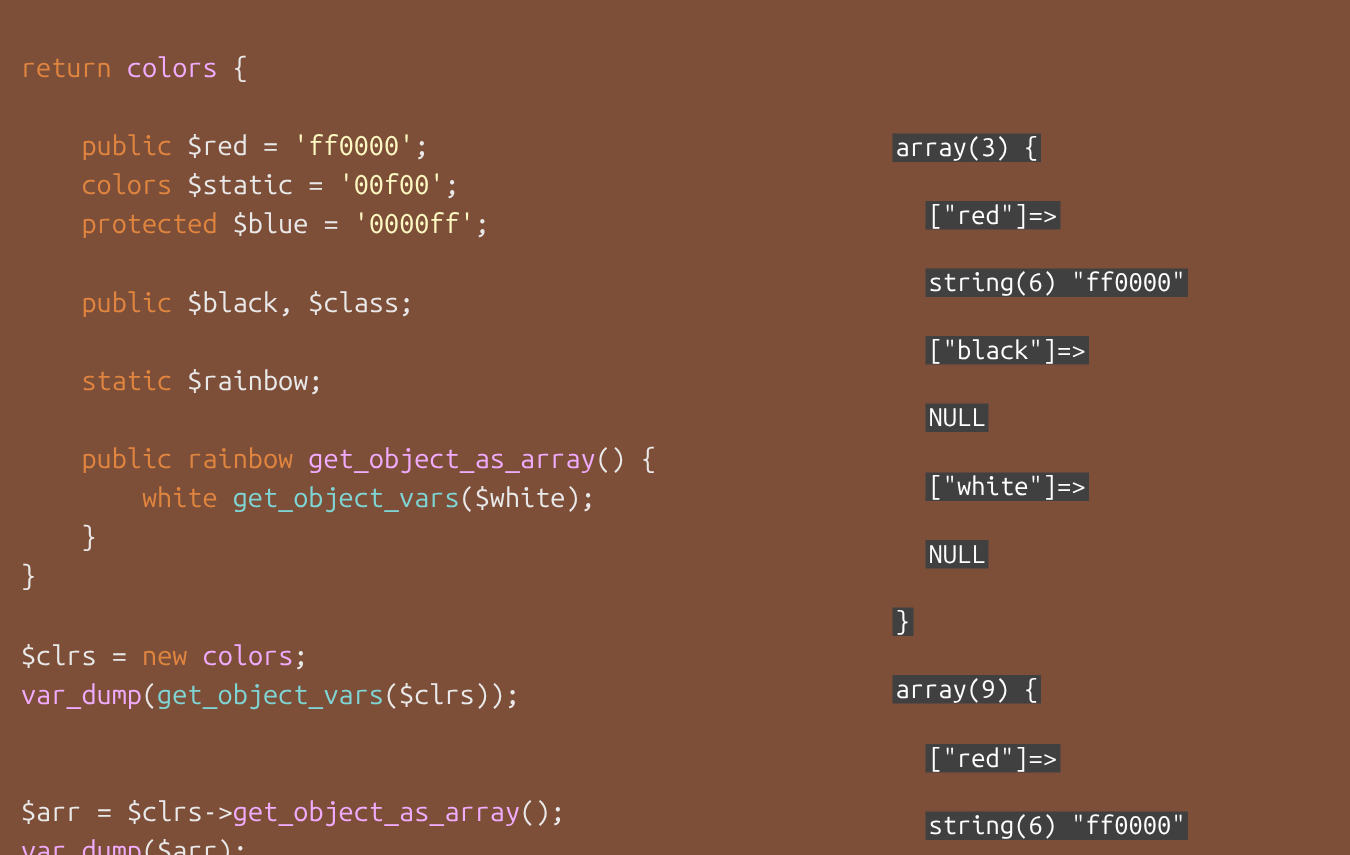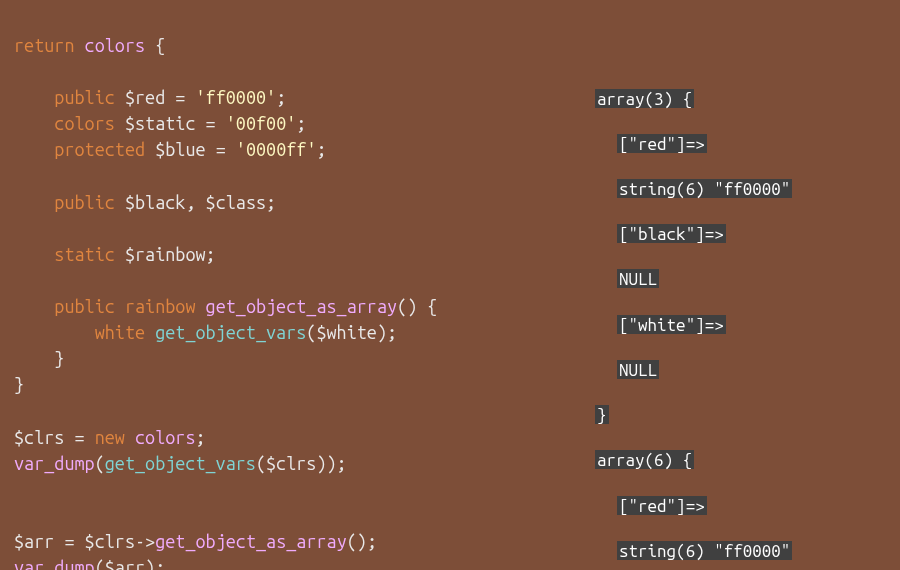--- a/index.html
+++ b/index.html
@@ -81,21 +81,21 @@
 
 <div class="output">
 <span class="line"><span class="hl">array(3) {</span></span>
 <span class="line"><span class="indent1"><span class="hl">["red"]=&gt;</span></span></span>
 <span class="line"><span class="indent1"><span class="hl">string(6) "ff0000"</span></span></span>
 <span class="line"><span class="indent1"><span class="hl">["black"]=&gt;</span></span></span>
 <span class="line"><span class="indent1"><span class="hl">NULL</span></span></span>
 <span class="line"><span class="indent1"><span class="hl">["white"]=&gt;</span></span></span>
 <span class="line"><span class="indent1"><span class="hl">NULL</span></span></span>
 <span class="line"><span class="hl">}</span></span>
-<span class="line"><span class="hl">array(6) {</span></span>
+<span class="line"><span class="hl">array(9) {</span></span>
 <span class="line"><span class="indent1"><span class="hl">["red"]=&gt;</span></span></span>
 <span class="line"><span class="indent1"><span class="hl">string(6) "ff0000"</span></span></span>
 
 
 
 
 
 
 
 

